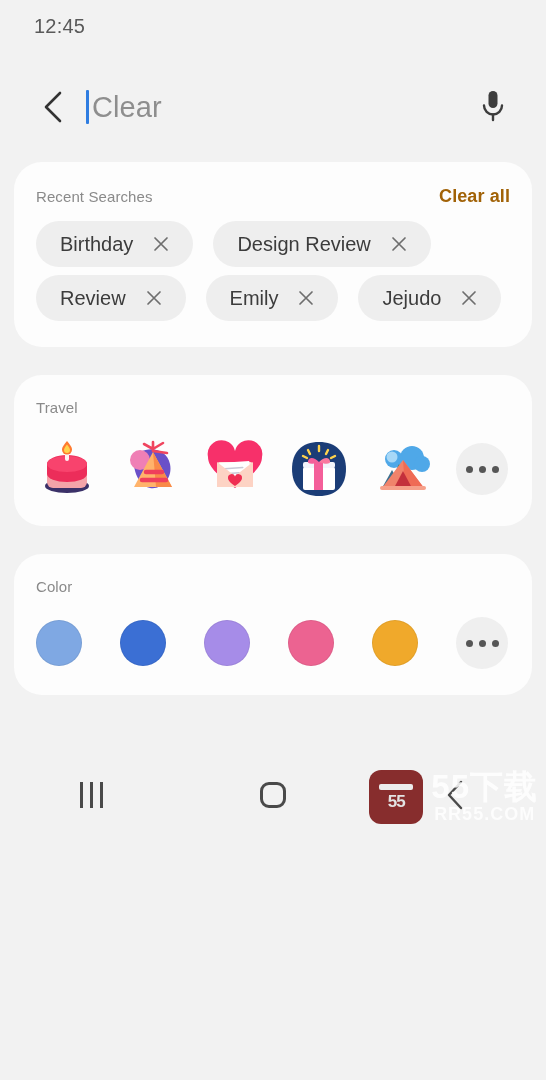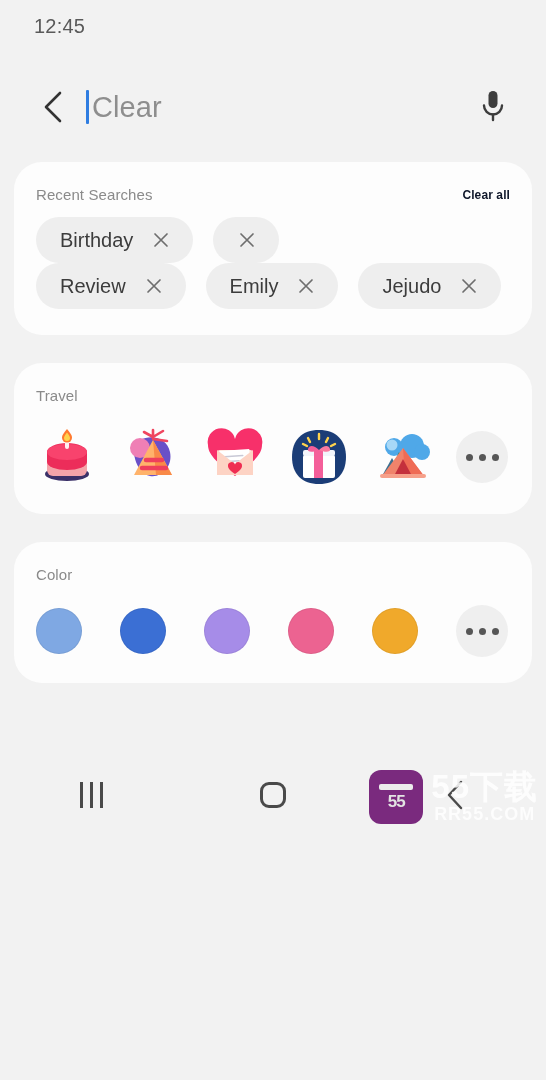--- a/index.html
+++ b/index.html
@@ -42,24 +42,24 @@
     background: #fdfdfd;
     border-radius: 28px;
     margin: 0 14px 28px 14px;
     padding: 24px 22px 26px 22px;
   }
   .card-head {
     display: flex; align-items: center; justify-content: space-between;
     margin-bottom: 8px;
   }
   .section-title { font-size: 15px; color: #8a8a8a; letter-spacing: .1px; }
-  .clear-all { font-size: 12px; color: #0f172a; font-weight: 600; letter-spacing: .1px; }
-
-  
-  .chip-rows { display: flex; flex-direction: column; gap: 0; margin-top: 14px; }
+  .clear-all { font-size: 18px; color: #a16207; font-weight: 600; letter-spacing: .1px; }
+
+  
+  .chip-rows { display: flex; flex-direction: column; gap: 8px; margin-top: 14px; }
   .chip-row { display: flex; gap: 20px; }
   .chip {
     display: inline-flex; align-items: center; gap: 18px;
     background: #eeeeee; border-radius: 26px;
     height: 46px; padding: 0 22px 0 24px;
   }
   .chip-label { font-size: 20px; color: #3c3c3c; white-space: nowrap; }
   .chip-x { display: inline-flex; align-items: center; justify-content: center; width: 20px; height: 20px; }
 
   
@@ -90,21 +90,21 @@
   .nav-recents { display: flex; gap: 7px; }
   .nav-recents span { width: 3px; height: 26px; background: #4a4a4a; display: block; }
   .nav-home { width: 26px; height: 26px; border: 3px solid #4a4a4a; border-radius: 9px; }
 
   
   .watermark {
     position: absolute; right: 8px; bottom: 8px;
     display: flex; align-items: center; pointer-events: none;
   }
   .wm-logo {
-    width: 54px; height: 54px; border-radius: 12px; background: #701a75;
+    width: 54px; height: 54px; border-radius: 12px; background: #7f1d1d;
     display: flex; flex-direction: column; align-items: center; justify-content: center;
     gap: 3px; opacity: .92;
   }
   .wm-logo .wm-bar { width: 34px; height: 6px; background: #ececec; border-radius: 2px; }
   .wm-logo .wm-55 { font-size: 17px; color: #e2e2e2; font-weight: 700; line-height: 1; letter-spacing: -1px; }
   .wm-text { margin-left: 8px; display: flex; flex-direction: column; line-height: 1.05; }
   .wm-top { font-size: 33px; font-weight: 700; color: rgba(255,255,255,.85); letter-spacing: 1px; }
   .wm-bottom { font-size: 18px; font-weight: 600; color: rgba(255,255,255,.8); letter-spacing: 1px; text-align: center; }
 </style>
 </head>
@@ -144,20 +144,21 @@
       <div class="chip-row">
         <div class="chip">
           <span class="chip-label">Birthday</span>
           <span class="chip-x">
             <svg width="18" height="18" viewBox="0 0 18 18">
               <path d="M3 3 L15 15 M15 3 L3 15" stroke="#6e6e6e" stroke-width="1.7" stroke-linecap="round"></path>
             </svg>
           </span>
         </div>
         <div class="chip">
+          <span class="chip-label">Design Review</span>
           <span class="chip-x">
             <svg width="18" height="18" viewBox="0 0 18 18">
               <path d="M3 3 L15 15 M15 3 L3 15" stroke="#6e6e6e" stroke-width="1.7" stroke-linecap="round"></path>
             </svg>
           </span>
         </div>
       </div>
       <div class="chip-row">
         <div class="chip">
           <span class="chip-label">Review</span>

